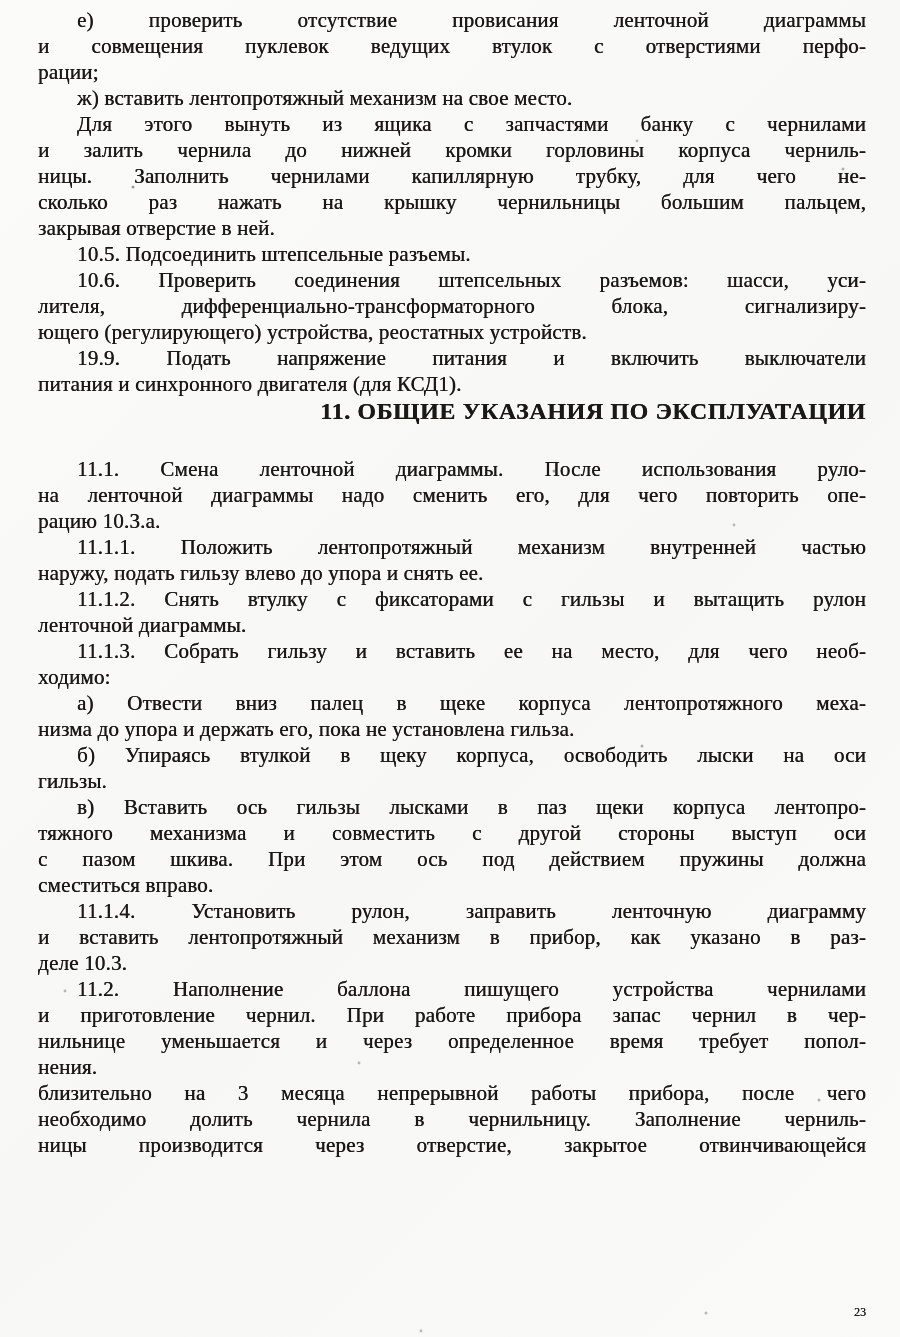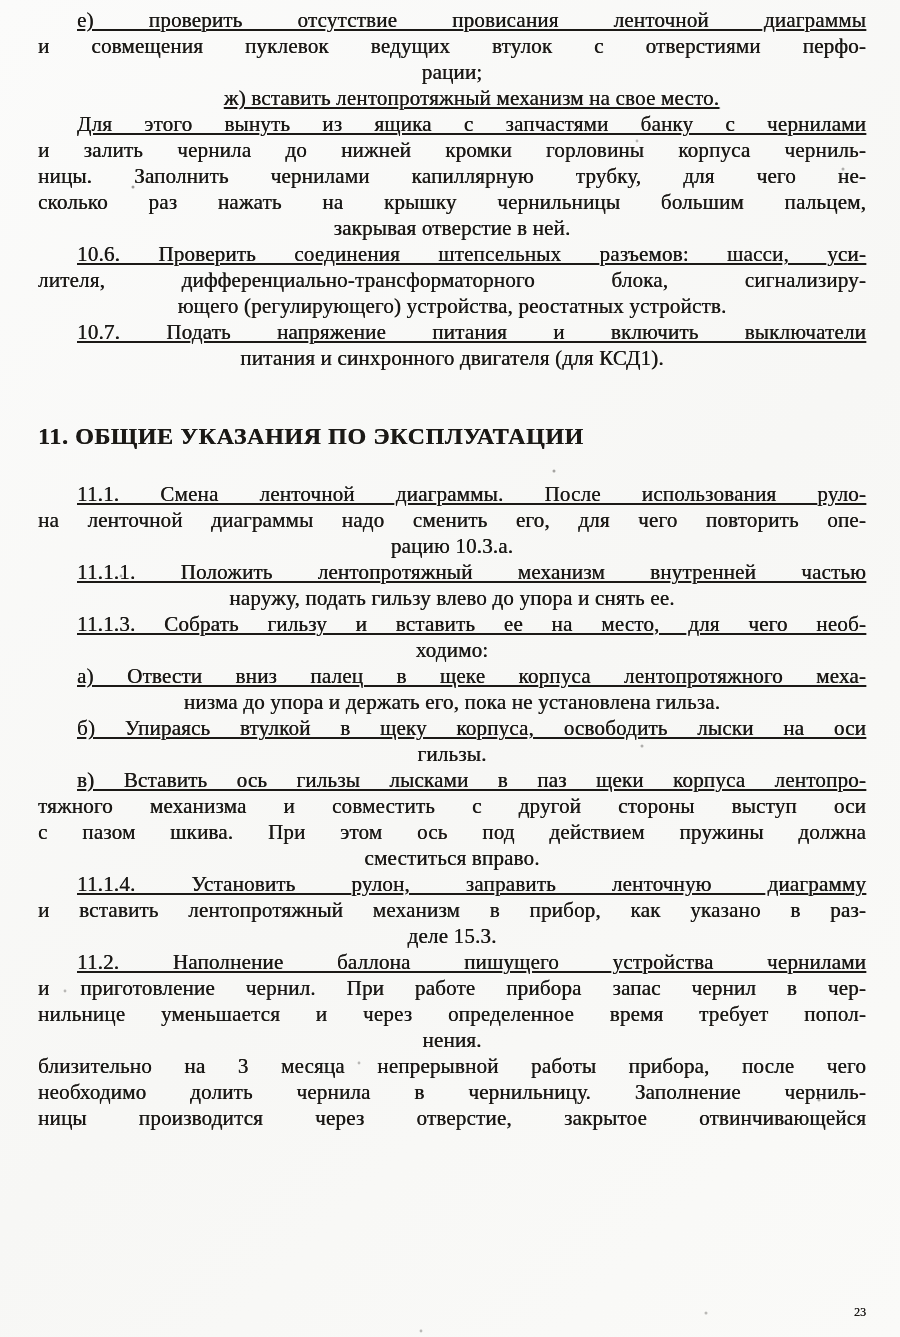--- a/index.html
+++ b/index.html
@@ -26,39 +26,37 @@
   .para {
     margin: 0;
     padding: 0;
   }
   .line {
     display: block;
     font-size: 21px;
     line-height: 26px;
     letter-spacing: 0.2px;
     white-space: normal;
-    text-align: center;
+    text-align: left;
     
     text-shadow: 0.35px 0 0 currentColor;
   }
   .line.just {
     text-align: justify;
     text-align-last: justify;
   }
   .line.first {
     padding-left: 39px;
-    text-decoration: underline;
   }
   .heading {
     font-size: 24px;
     line-height: 28px;
     font-weight: 700;
-    text-align: left;
+    text-align: right;
     letter-spacing: 0.6px;
-    margin-top: 51px;
     margin-bottom: 31px;
     text-shadow: 0.3px 0 0 currentColor;
   }
   .page-number {
     position: absolute;
     top: 1300px;
     right: 34px;
     font-size: 12px;
     line-height: 24px;
     text-shadow: 0.3px 0 0 currentColor;
@@ -102,37 +100,44 @@
       <div class="para">
       </div>
       <div class="para">
         <div class="line just first">Для этого вынуть из ящика с запчастями банку с чернилами</div>
         <div class="line just">и залить чернила до нижней кромки горловины корпуса черниль-</div>
         <div class="line just">ницы. Заполнить чернилами капиллярную трубку, для чего не-</div>
         <div class="line just">сколько раз нажать на крышку чернильницы большим пальцем,</div>
         <div class="line">закрывая отверстие в ней.</div>
       </div>
       <div class="para">
+        <div class="line first">10.5. Подсоединить штепсельные разъемы.</div>
+      </div>
+      <div class="para">
         <div class="line just first">10.6. Проверить соединения штепсельных разъемов: шасси, уси-</div>
         <div class="line just">лителя, дифференциально-трансформаторного блока, сигнализиру-</div>
         <div class="line">ющего (регулирующего) устройства, реостатных устройств.</div>
       </div>
       <div class="para">
-        <div class="line just first">10.7. Подать напряжение питания и включить выключатели</div>
+        <div class="line just first">19.9. Подать напряжение питания и включить выключатели</div>
         <div class="line">питания и синхронного двигателя (для КСД1).</div>
       </div>
       <div class="heading">11. ОБЩИЕ УКАЗАНИЯ ПО ЭКСПЛУАТАЦИИ</div>
       <div class="para">
         <div class="line just first">11.1. Смена ленточной диаграммы. После использования руло-</div>
         <div class="line just">на ленточной диаграммы надо сменить его, для чего повторить опе-</div>
         <div class="line">рацию 10.3.а.</div>
       </div>
       <div class="para">
         <div class="line just first">11.1.1. Положить лентопротяжный механизм внутренней частью</div>
         <div class="line">наружу, подать гильзу влево до упора и снять ее.</div>
+      </div>
+      <div class="para">
+        <div class="line just first">11.1.2. Снять втулку с фиксаторами с гильзы и вытащить рулон</div>
+        <div class="line">ленточной диаграммы.</div>
       </div>
       <div class="para">
         <div class="line just first">11.1.3. Собрать гильзу и вставить ее на место, для чего необ-</div>
         <div class="line">ходимо:</div>
       </div>
       <div class="para">
         <div class="line just first">а) Отвести вниз палец в щеке корпуса лентопротяжного меха-</div>
         <div class="line">низма до упора и держать его, пока не установлена гильза.</div>
       </div>
       <div class="para">
@@ -141,21 +146,21 @@
       </div>
       <div class="para">
         <div class="line just first">в) Вставить ось гильзы лысками в паз щеки корпуса лентопро-</div>
         <div class="line just">тяжного механизма и совместить с другой стороны выступ оси</div>
         <div class="line just">с пазом шкива. При этом ось под действием пружины должна</div>
         <div class="line">сместиться вправо.</div>
       </div>
       <div class="para">
         <div class="line just first">11.1.4. Установить рулон, заправить ленточную диаграмму</div>
         <div class="line just">и вставить лентопротяжный механизм в прибор, как указано в раз-</div>
-        <div class="line">деле 15.3.</div>
+        <div class="line">деле 10.3.</div>
       </div>
       <div class="para">
         <div class="line just first">11.2. Наполнение баллона пишущего устройства чернилами</div>
         <div class="line just">и приготовление чернил. При работе прибора запас чернил в чер-</div>
         <div class="line just">нильнице уменьшается и через определенное время требует попол-</div>
         <div class="line">нения.</div>
       </div>
       <div class="para">
         <div class="line just">близительно на 3 месяца непрерывной работы прибора, после чего</div>
         <div class="line just">необходимо долить чернила в чернильницу. Заполнение черниль-</div>

